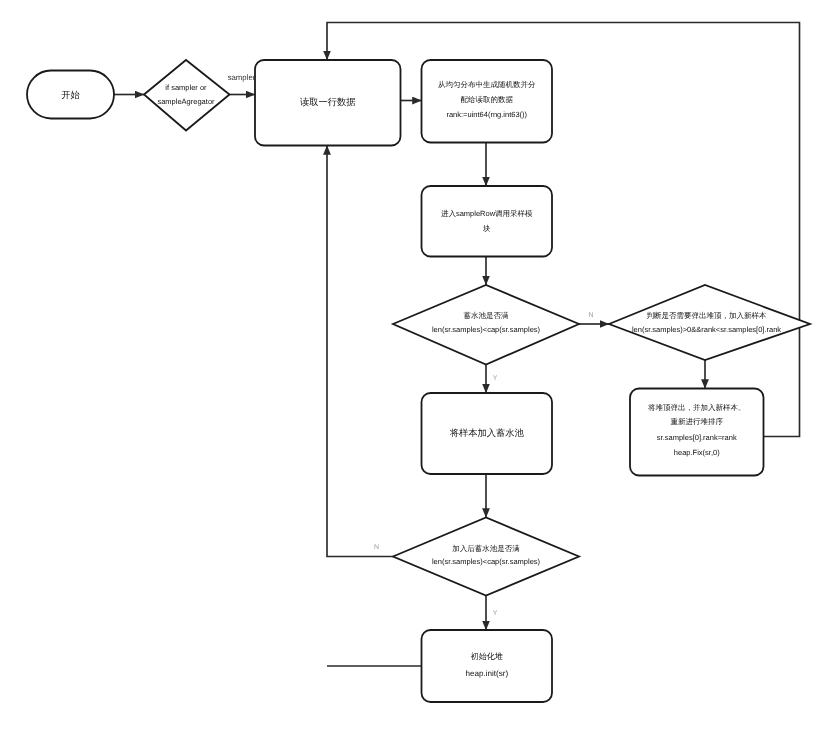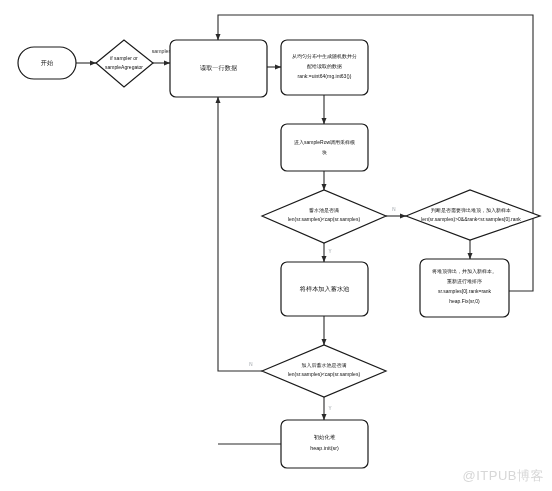--- a/index.html
+++ b/index.html
@@ -171,14 +171,13 @@
       <text class="nodetext t55" x="324" y="375">len(sr.samples)&lt;cap(sr.samples)</text>
     </g>
 
     <g>
       <rect class="node-shape" x="281" y="420" width="87" height="48" rx="6" ry="6"></rect>
       <text class="nodetext t6" x="324.5" y="438">初始化堆</text>
       <text class="nodetext t6" x="324.5" y="449">heap.init(sr)</text>
     </g>
   </svg>
 
-  <div class="watermark">@ITPUB博客</div>
 </div>
 
 </body></html>

